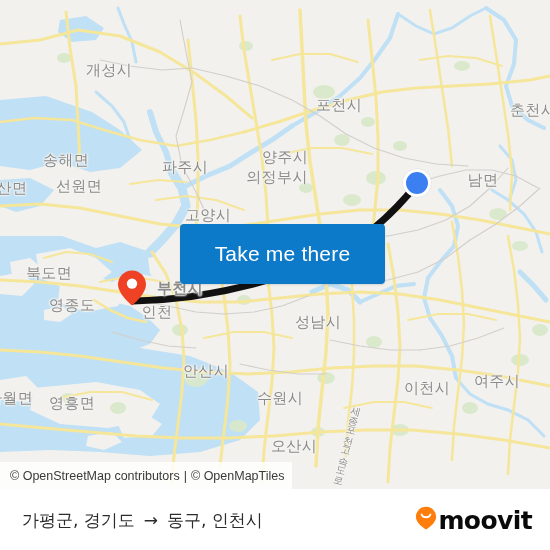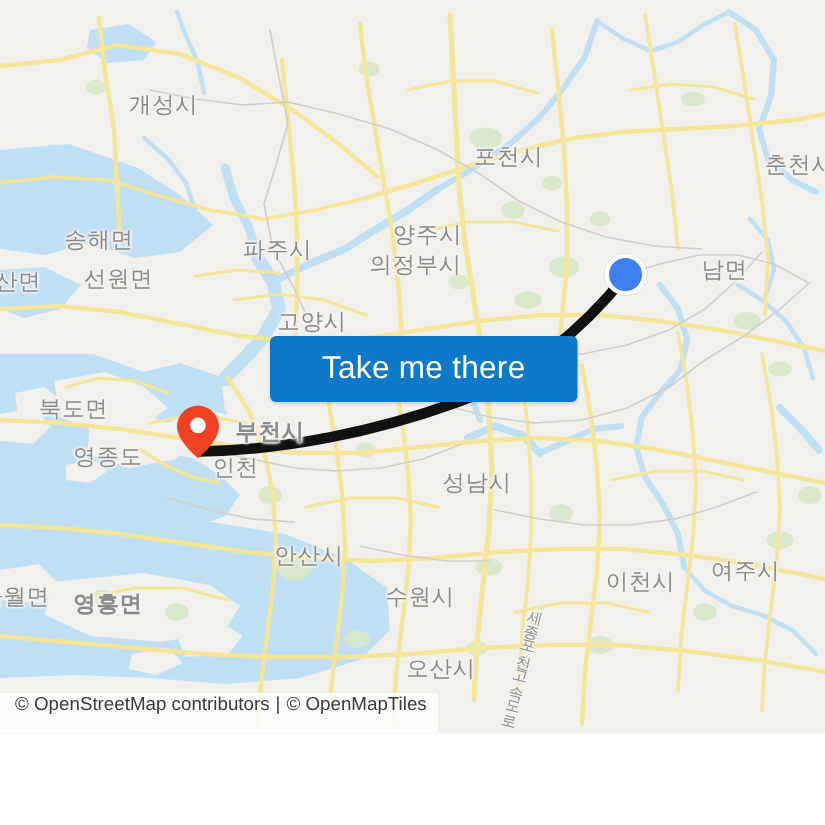--- a/index.html
+++ b/index.html
@@ -58,21 +58,21 @@
     transform: translate(-50%, -50%) rotate(14deg);
     font-size: 10px;
   }
 
   
   #take-me-there {
     position: absolute;
     left: 180px;
     top: 224px;
     width: 205px;
-    height: 44px;
+    height: 60px;
     background: #0d7ac9;
     border: none;
     border-radius: 4px;
     color: #ffffff;
     font-size: 21px;
     font-family: "Liberation Sans", sans-serif;
     letter-spacing: 0.2px;
     cursor: pointer;
     padding: 0;
     display: flex;
@@ -104,20 +104,21 @@
   }
 
   
   #attribution {
     position: absolute;
     left: 0;
     top: 462px;
     height: 27px;
     background: rgba(255,255,255,0.82);
     display: flex;
+    align-items: center;
     padding: 0 8px 0 10px;
     box-sizing: border-box;
     font-size: 12.5px;
     color: #3a3a3a;
     font-family: "Liberation Sans", sans-serif;
     white-space: nowrap;
   }
   #attribution a {
     color: #3a3a3a;
     text-decoration: none;
@@ -327,21 +328,21 @@
         <div class="map-label" style="left: 208px; top: 215px;">고양시</div>
         <div class="map-label" style="left: 49px; top: 273px;">북도면</div>
         <div class="map-label" style="left: 180px; top: 288px; font-weight: bold;">부천시</div>
         <div class="map-label" style="left: 72px; top: 305px;">영종도</div>
         <div class="map-label" style="left: 157px; top: 312px;">인천</div>
         <div class="map-label" style="left: 318px; top: 322px;">성남시</div>
         <div class="map-label" style="left: 206px; top: 371px;">안산시</div>
         <div class="map-label" style="left: 427px; top: 388px;">이천시</div>
         <div class="map-label" style="left: 497px; top: 381px;">여주시</div>
         <div class="map-label" style="left: 10px; top: 398px;">자월면</div>
-        <div class="map-label" style="left: 72px; top: 403px; font-weight: bold;">영흥면</div>
+        <div class="map-label" style="left: 72px; top: 403px;">영흥면</div>
         <div class="map-label" style="left: 280px; top: 398px;">수원시</div>
         <div class="map-label" style="left: 294px; top: 446px;">오산시</div>
         <div class="map-label vertical" style="left: 348px; top: 440px;">세종포천고속도로</div>
       </div>
 
     <div id="destination-marker">
       <svg width="32" height="38" viewBox="0 0 32 38">
         <path d="M16 1.5 C8.3 1.5 2 7.8 2 15.5 C2 25.2 16 36.5 16 36.5
                  C16 36.5 30 25.2 30 15.5 C30 7.8 23.7 1.5 16 1.5 Z" fill="#ef4123"></path>
         <circle cx="16" cy="14.6" r="5.2" fill="#ffffff"></circle>
@@ -352,14 +353,32 @@
 
     <button id="take-me-there">Take me there</button>
 
     <div id="attribution">
       <a href="#">© OpenStreetMap contributors</a>
       <span class="attr-sep">|</span>
       <a href="#">© OpenMapTiles</a>
     </div>
   </div>
 
+  <div id="footer">
+    <div id="route-title">
+      <span>가평군, 경기도</span>
+      <span id="route-arrow">→</span>
+      <span>동구, 인천시</span>
+    </div>
+
+    <div id="moovit-logo">
+      <span>
+        <svg width="22" height="24" viewBox="0 0 22 24">
+          <path d="M11 0.8 C5.4 0.8 0.9 5.3 0.9 10.9 C0.9 17.6 11 23.4 11 23.4
+                   C11 23.4 21.1 17.6 21.1 10.9 C21.1 5.3 16.6 0.8 11 0.8 Z" fill="#ff7d0a"></path>
+          <path d="M6.6 8.4 C7.4 12.2 14.6 12.2 15.4 8.4" stroke="#ffffff" stroke-width="1.9" fill="none" stroke-linecap="round"></path>
+        </svg>
+      </span>
+      <span id="moovit-wordmark">moovit</span>
+    </div>
+  </div>
 
 </div>
 
 </body></html>

